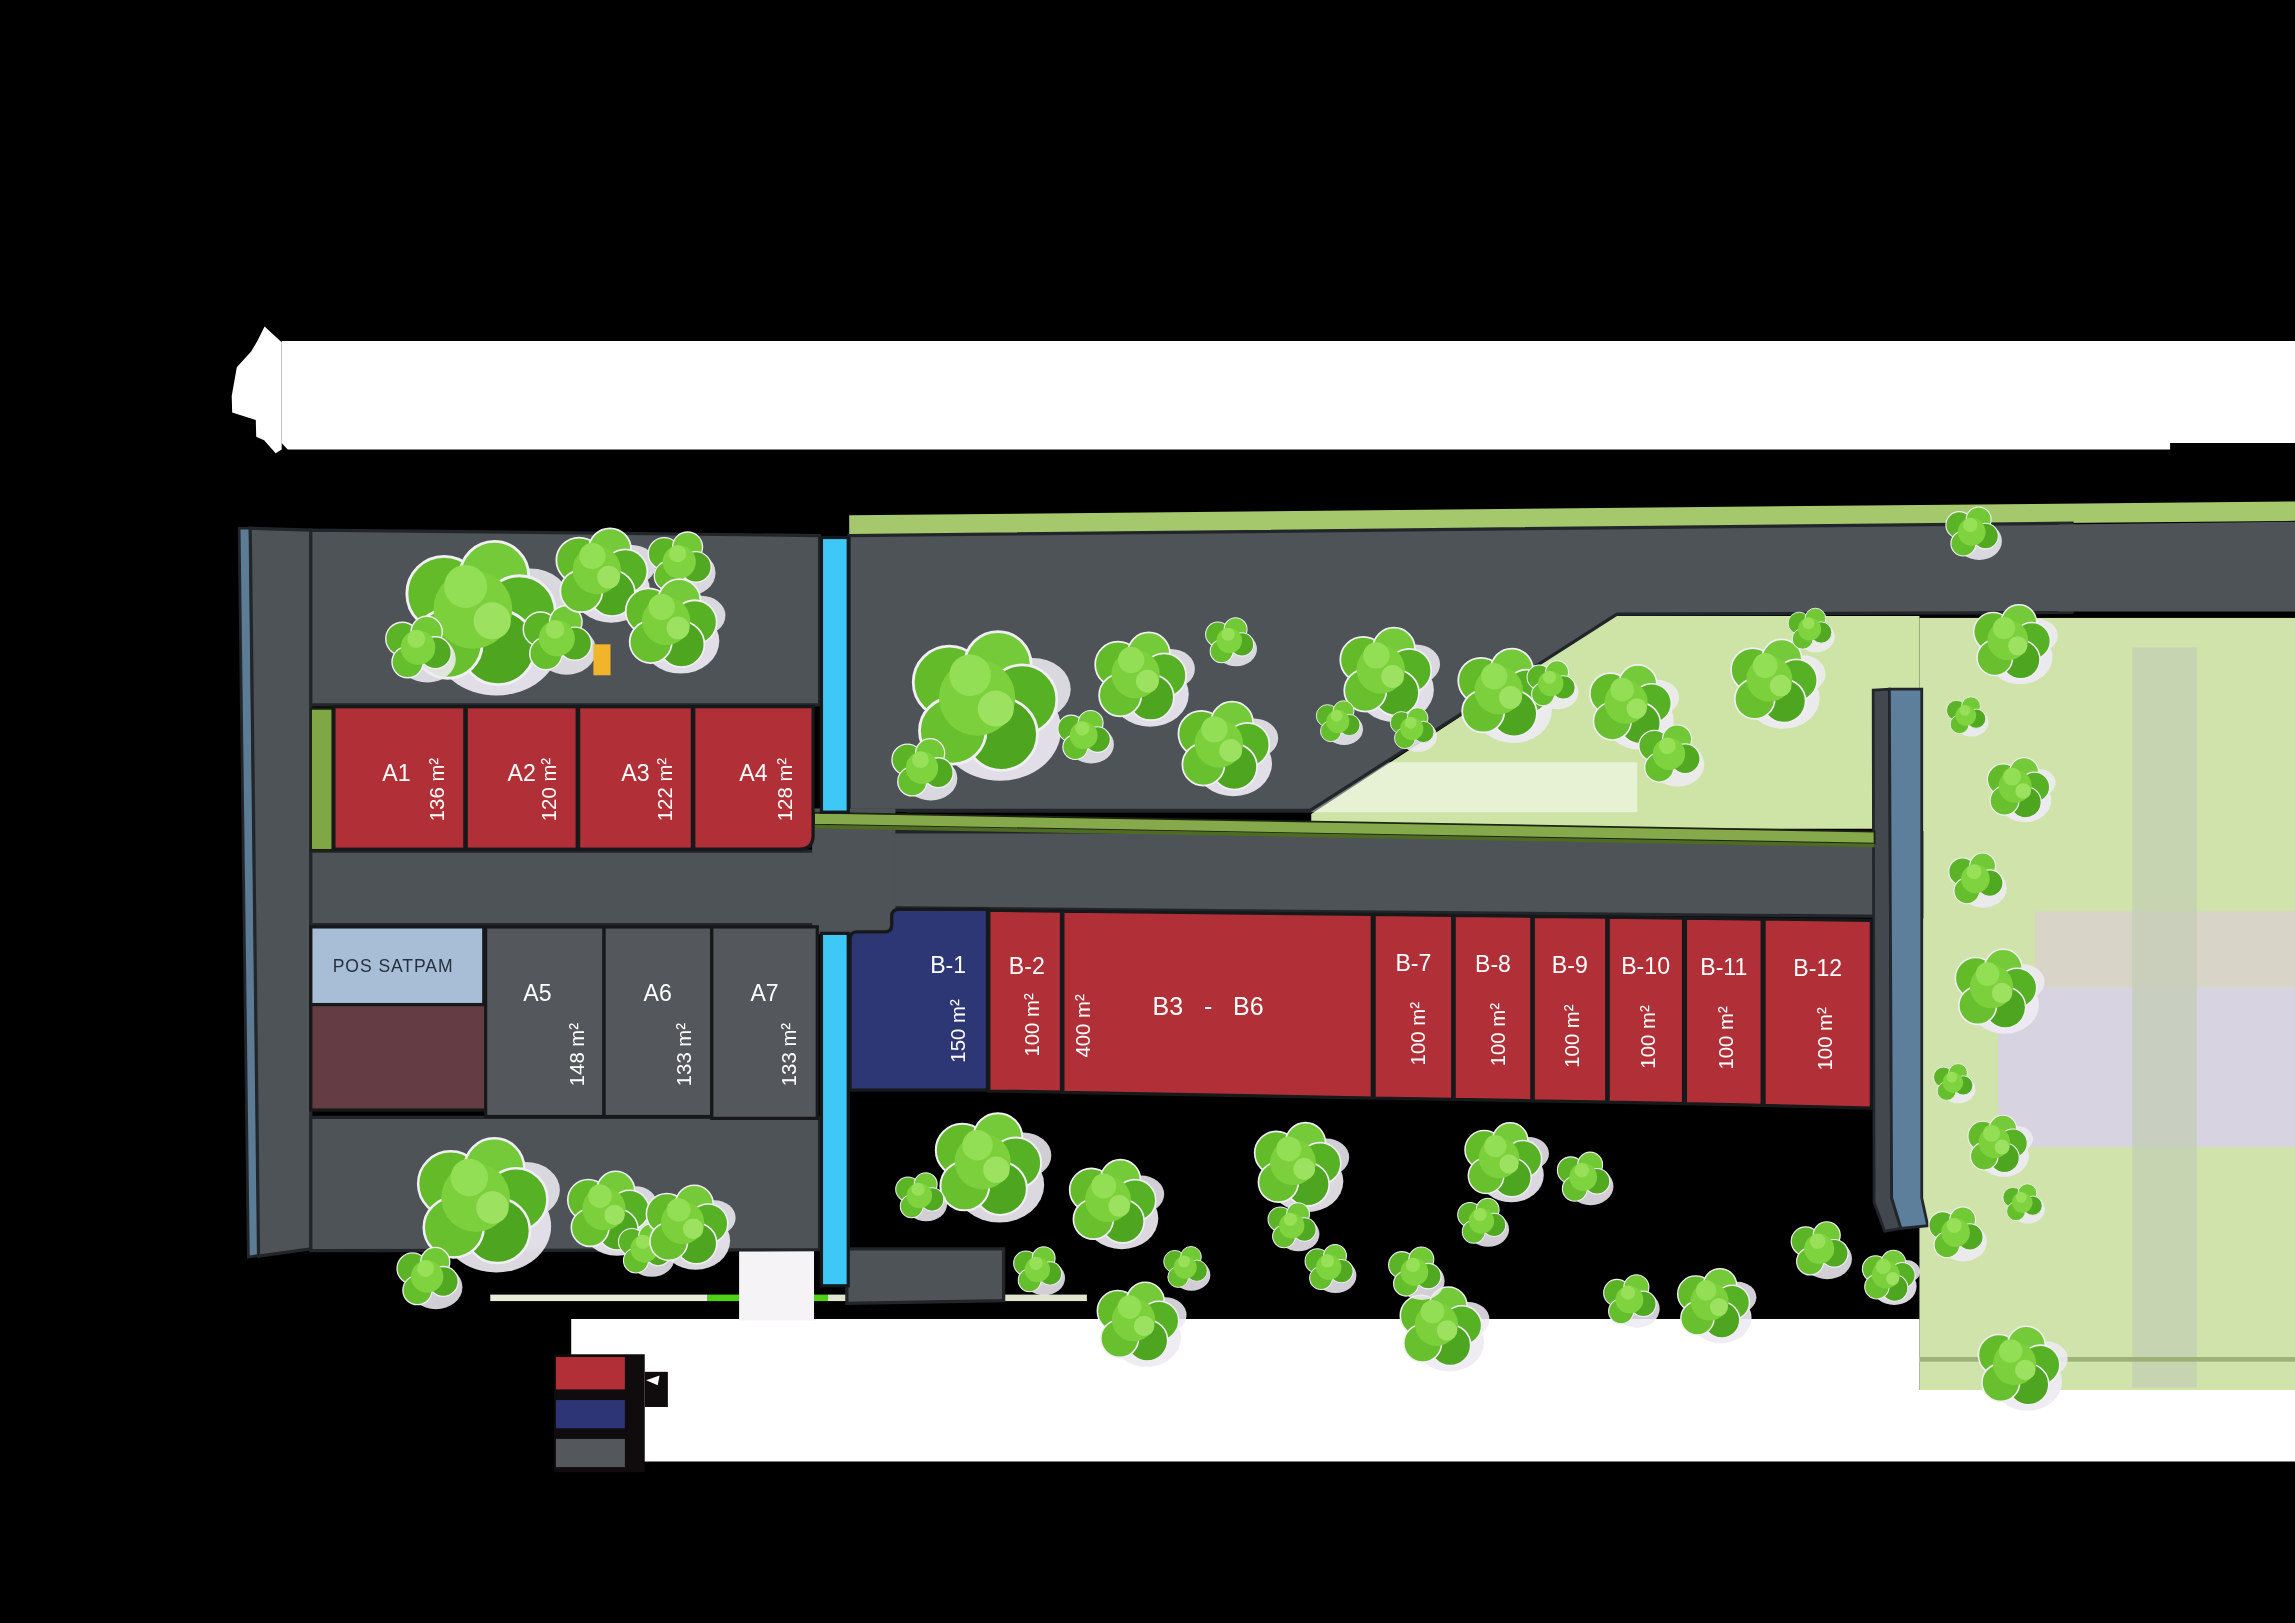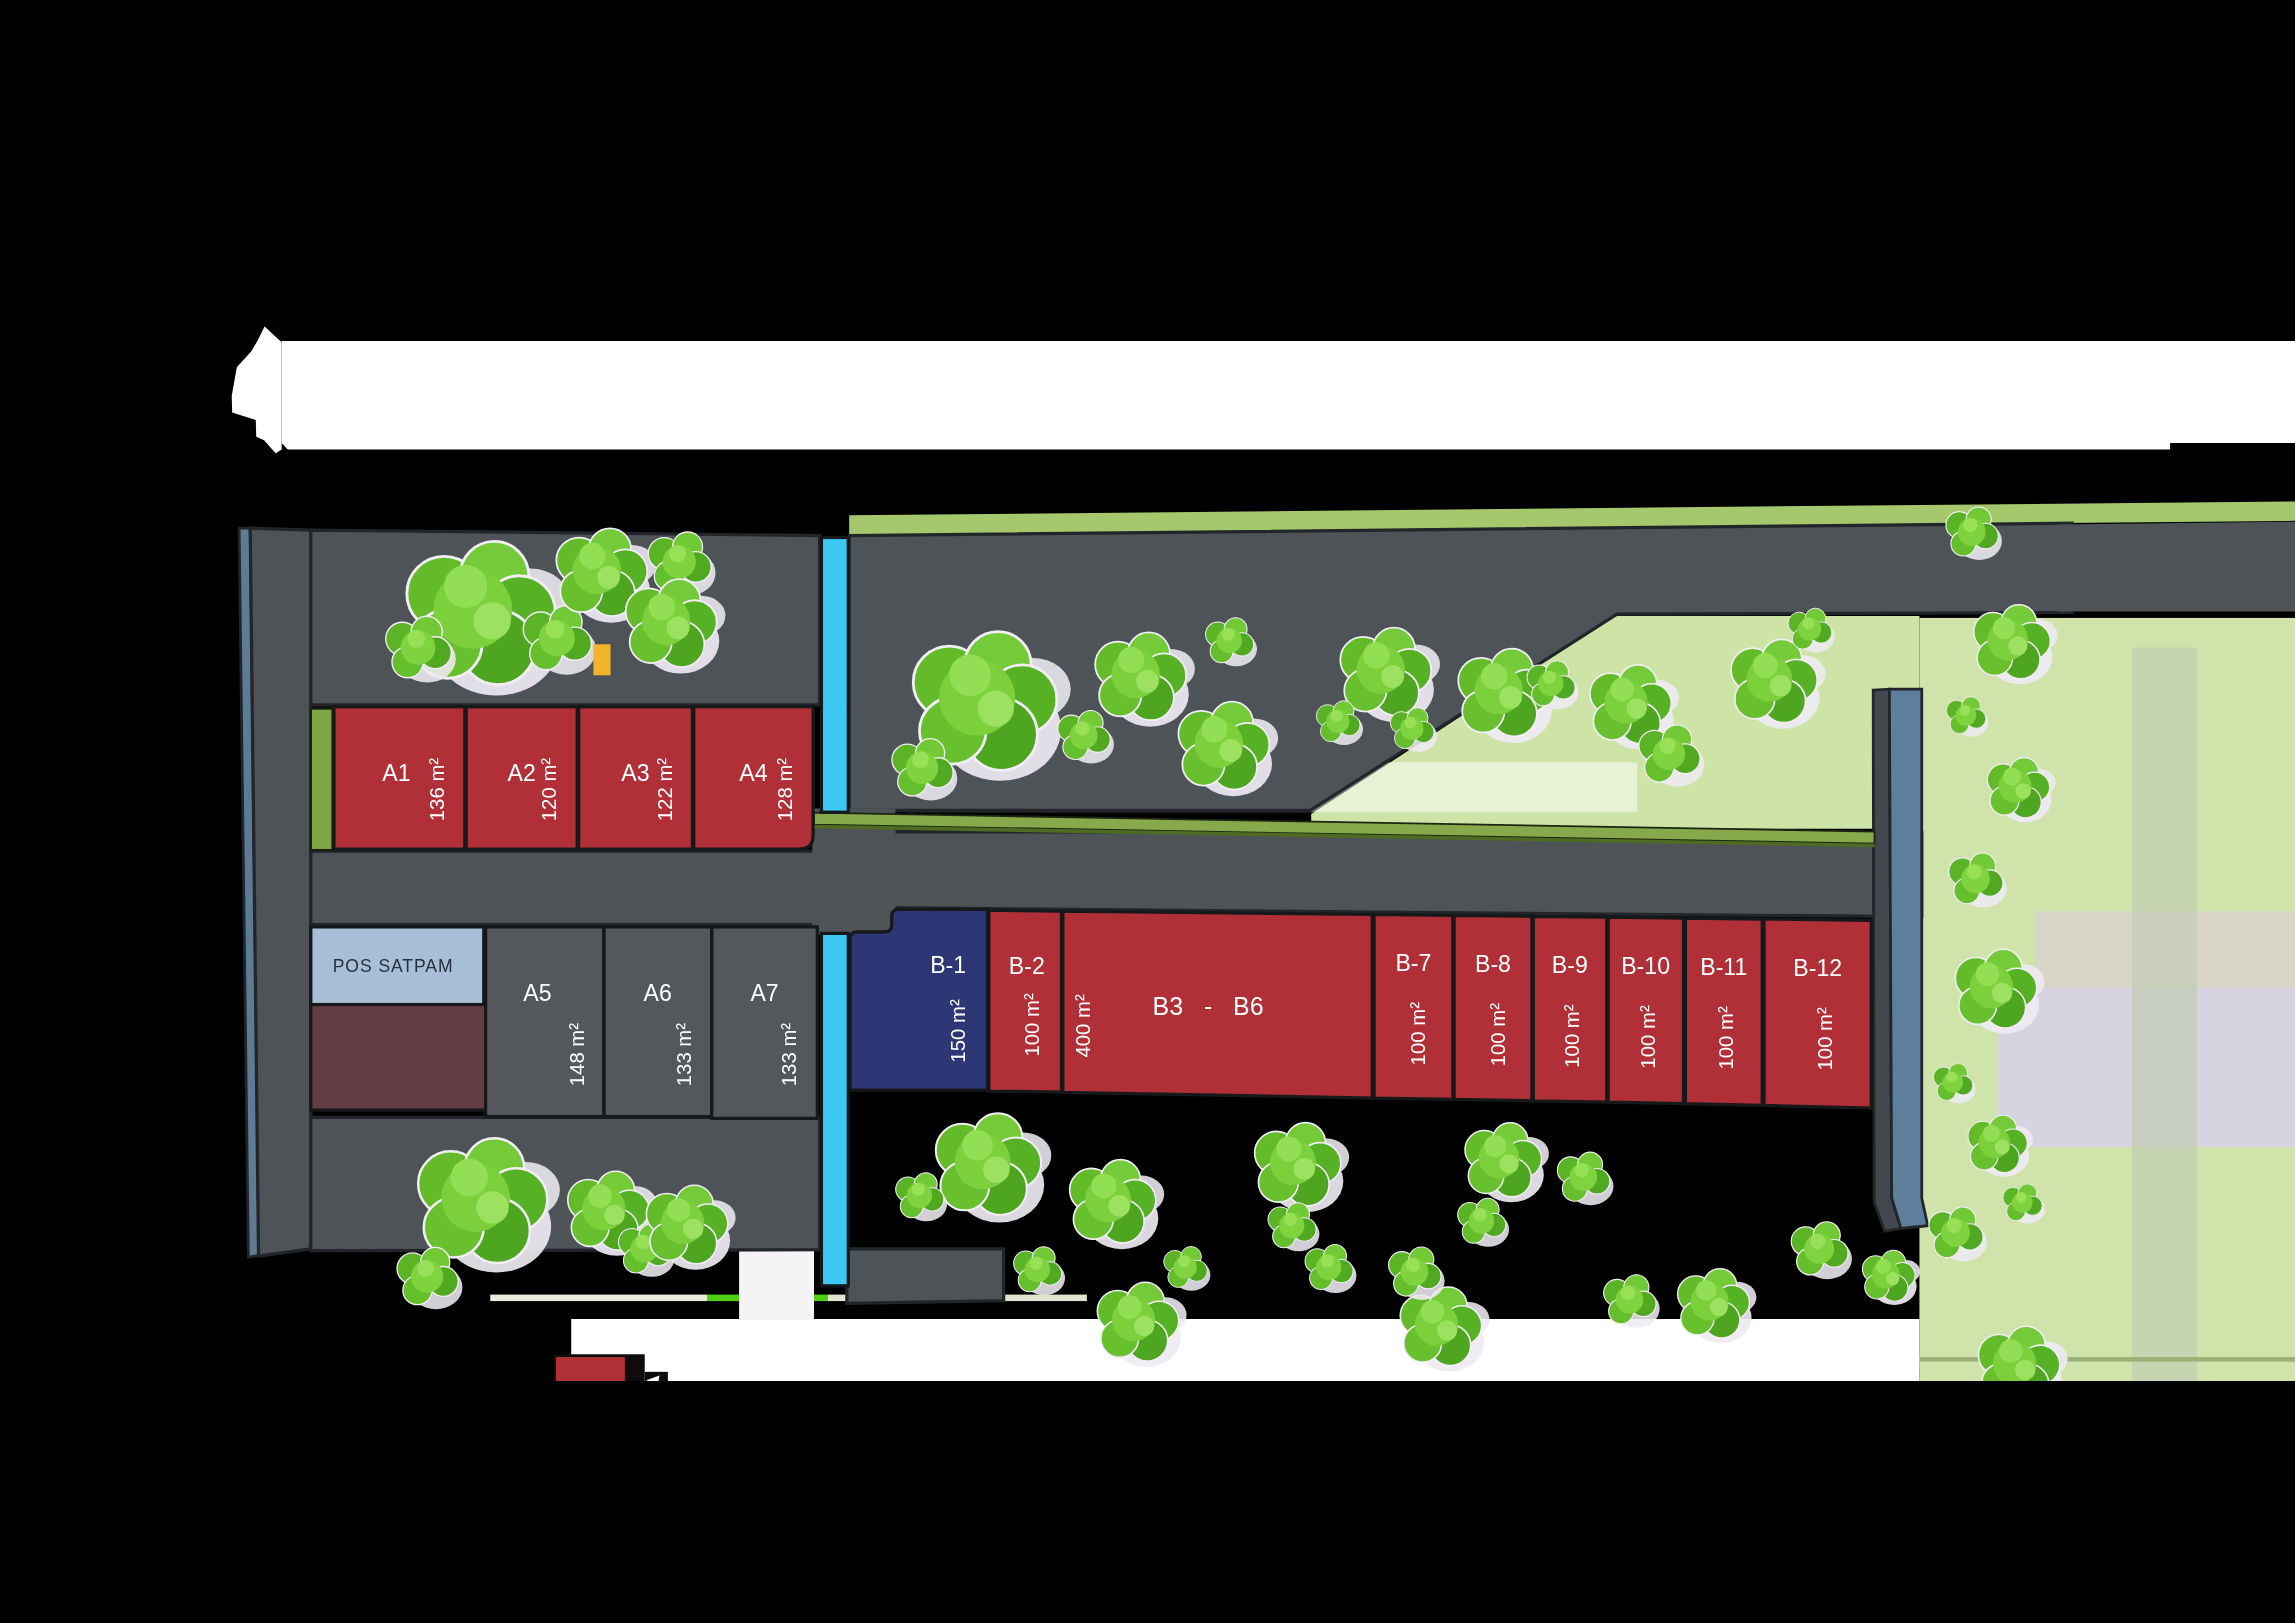--- a/index.html
+++ b/index.html
@@ -1,16 +1,16 @@
 <!DOCTYPE html>
 <html style="font-size:7.4px"><head>
 <meta charset="utf-8">
 <style>
   html,body{margin:0;padding:0;background:#000;}
-  #wrap{position:relative;width:2295px;height:1381px;background:#000;overflow:hidden;}
+  #wrap{position:relative;width:2295px;height:1623px;background:#000;overflow:hidden;}
   svg{position:absolute;left:0;top:0;}
   text{font-family:"Liberation Sans", sans-serif;fill:#fff;}
 </style>
 </head>
 <body>
 <div id="wrap">
 <svg width="2295" height="1623" viewBox="0 0 4962 3509">
   <defs>
 
     <g id="T1">

